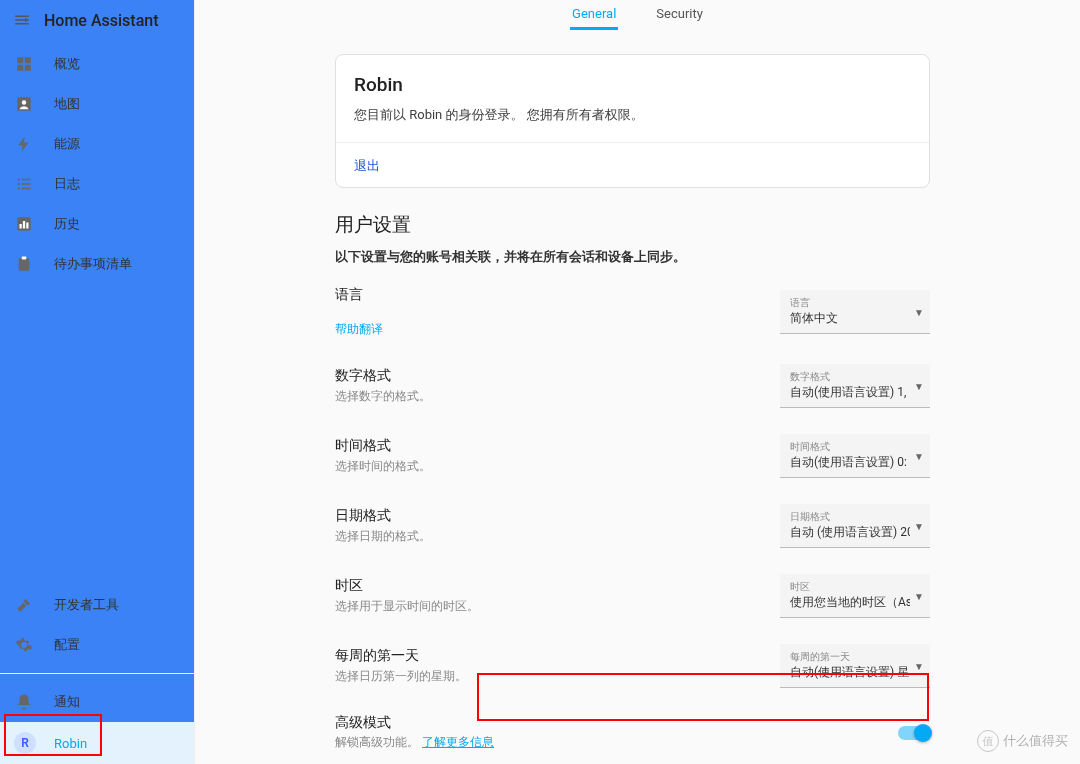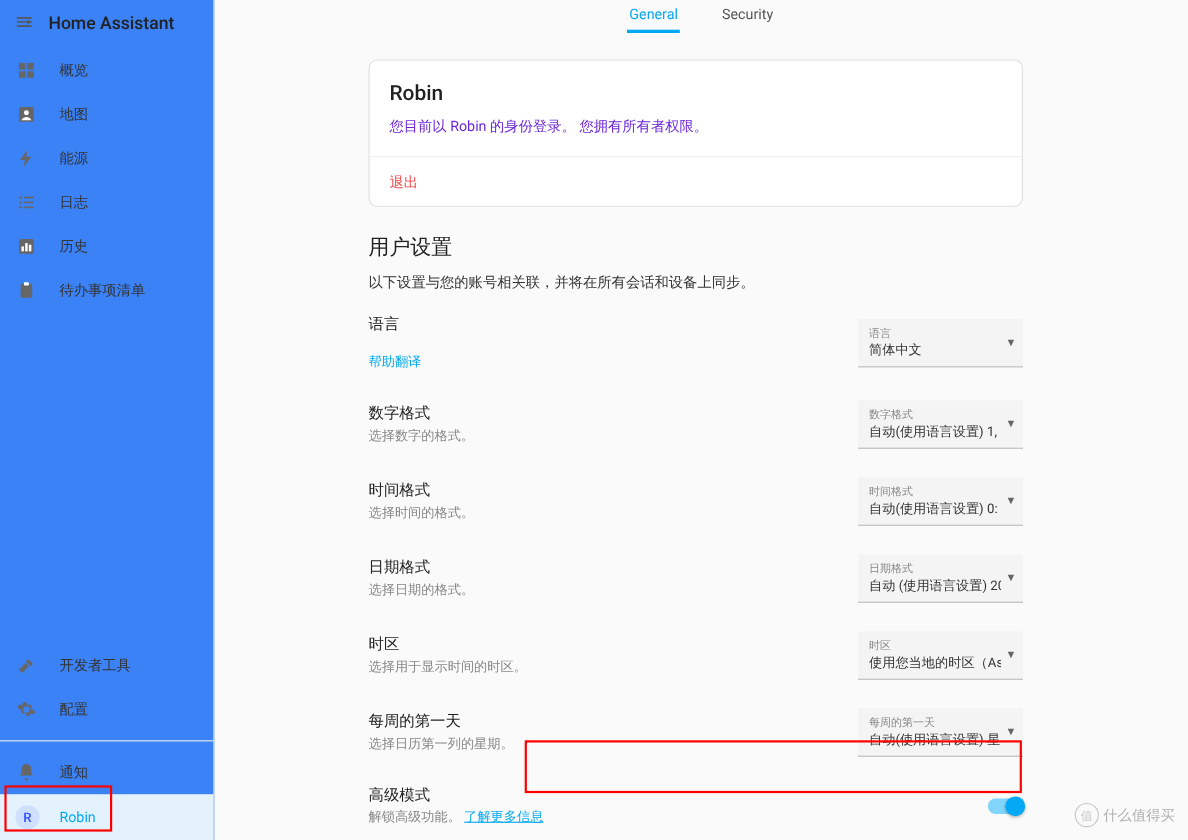--- a/index.html
+++ b/index.html
@@ -33,26 +33,26 @@
 
 
 .tabs { display: flex; justify-content: center; gap: 36px; height: 30px; }
 .tab { font-size: 13px; padding: 6px 2px; cursor: pointer; color: #555; }
 .tab.active { color: #03a9f4; border-bottom: 3px solid #03a9f4; }
 
 .content-wrap { padding: 24px 150px 0 140px; }
 
 .card { background: #fff; border: 1px solid #e0e0e0; border-radius: 8px; padding: 18px 18px 0 18px; margin-bottom: 24px; }
 .card h2 { font-size: 19px; font-weight: 500; margin-bottom: 10px; }
-.card .desc { font-size: 13px; color: #6d28d9; margin-bottom: 18px; }
+.card .desc { font-size: 13px; color: #404040; margin-bottom: 18px; }
 .card .logout-row { border-top: 1px solid #eee; margin: 0 -18px; padding: 12px 18px; }
-.logout-link { color: #ef4444; font-size: 13px; cursor: pointer; }
+.logout-link { color: #1d4ed8; font-size: 13px; cursor: pointer; }
 
 .settings-block h2 { font-size: 19px; font-weight: 500; margin-bottom: 10px; }
-.settings-block .desc { font-size: 13px; color: #333; margin-bottom: 20px; }
+.settings-block .desc { font-size: 13px; color: #333; margin-bottom: 20px; font-weight: bold; }
 
 .setting-row { display: flex; align-items: center; justify-content: space-between; margin-bottom: 26px; gap: 20px; }
 .setting-left { flex: 1; }
 .setting-title { font-size: 14px; color: #222; }
 .setting-sub { font-size: 12px; color: #888; margin-top: 3px; }
 .setting-link { font-size: 12px; color: #03a9f4; cursor: pointer; display: inline-block; margin-top: 17px; }
 
 .dropdown { width: 150px; background: #f4f4f4; border-bottom: 1px solid #bbb; padding: 6px 20px 6px 10px; position: relative; cursor: pointer; }
 .dropdown .dd-label { font-size: 10px; color: #888; }
 .dropdown .dd-value { font-size: 12px; color: #333; white-space: nowrap; overflow: hidden; }

